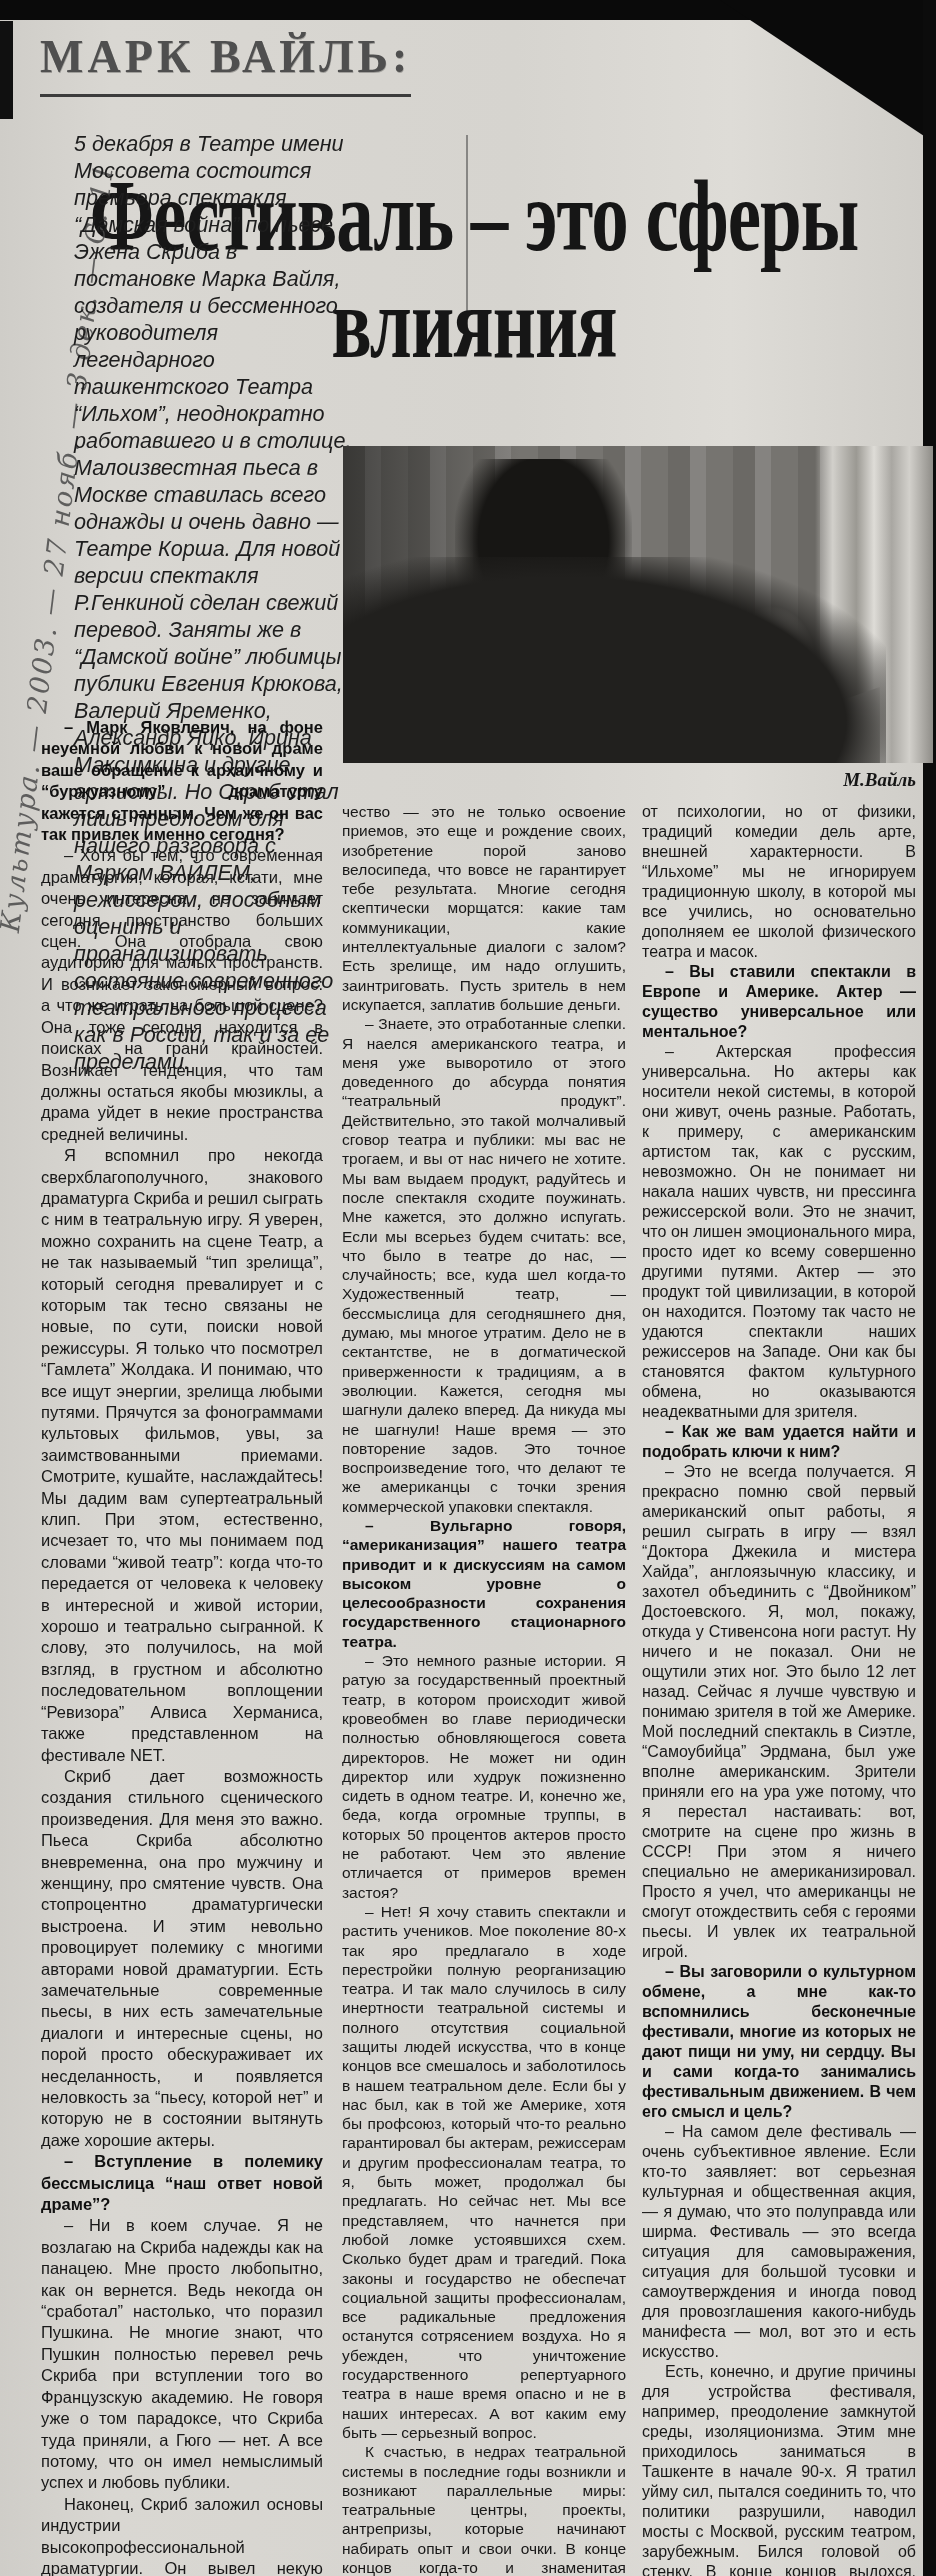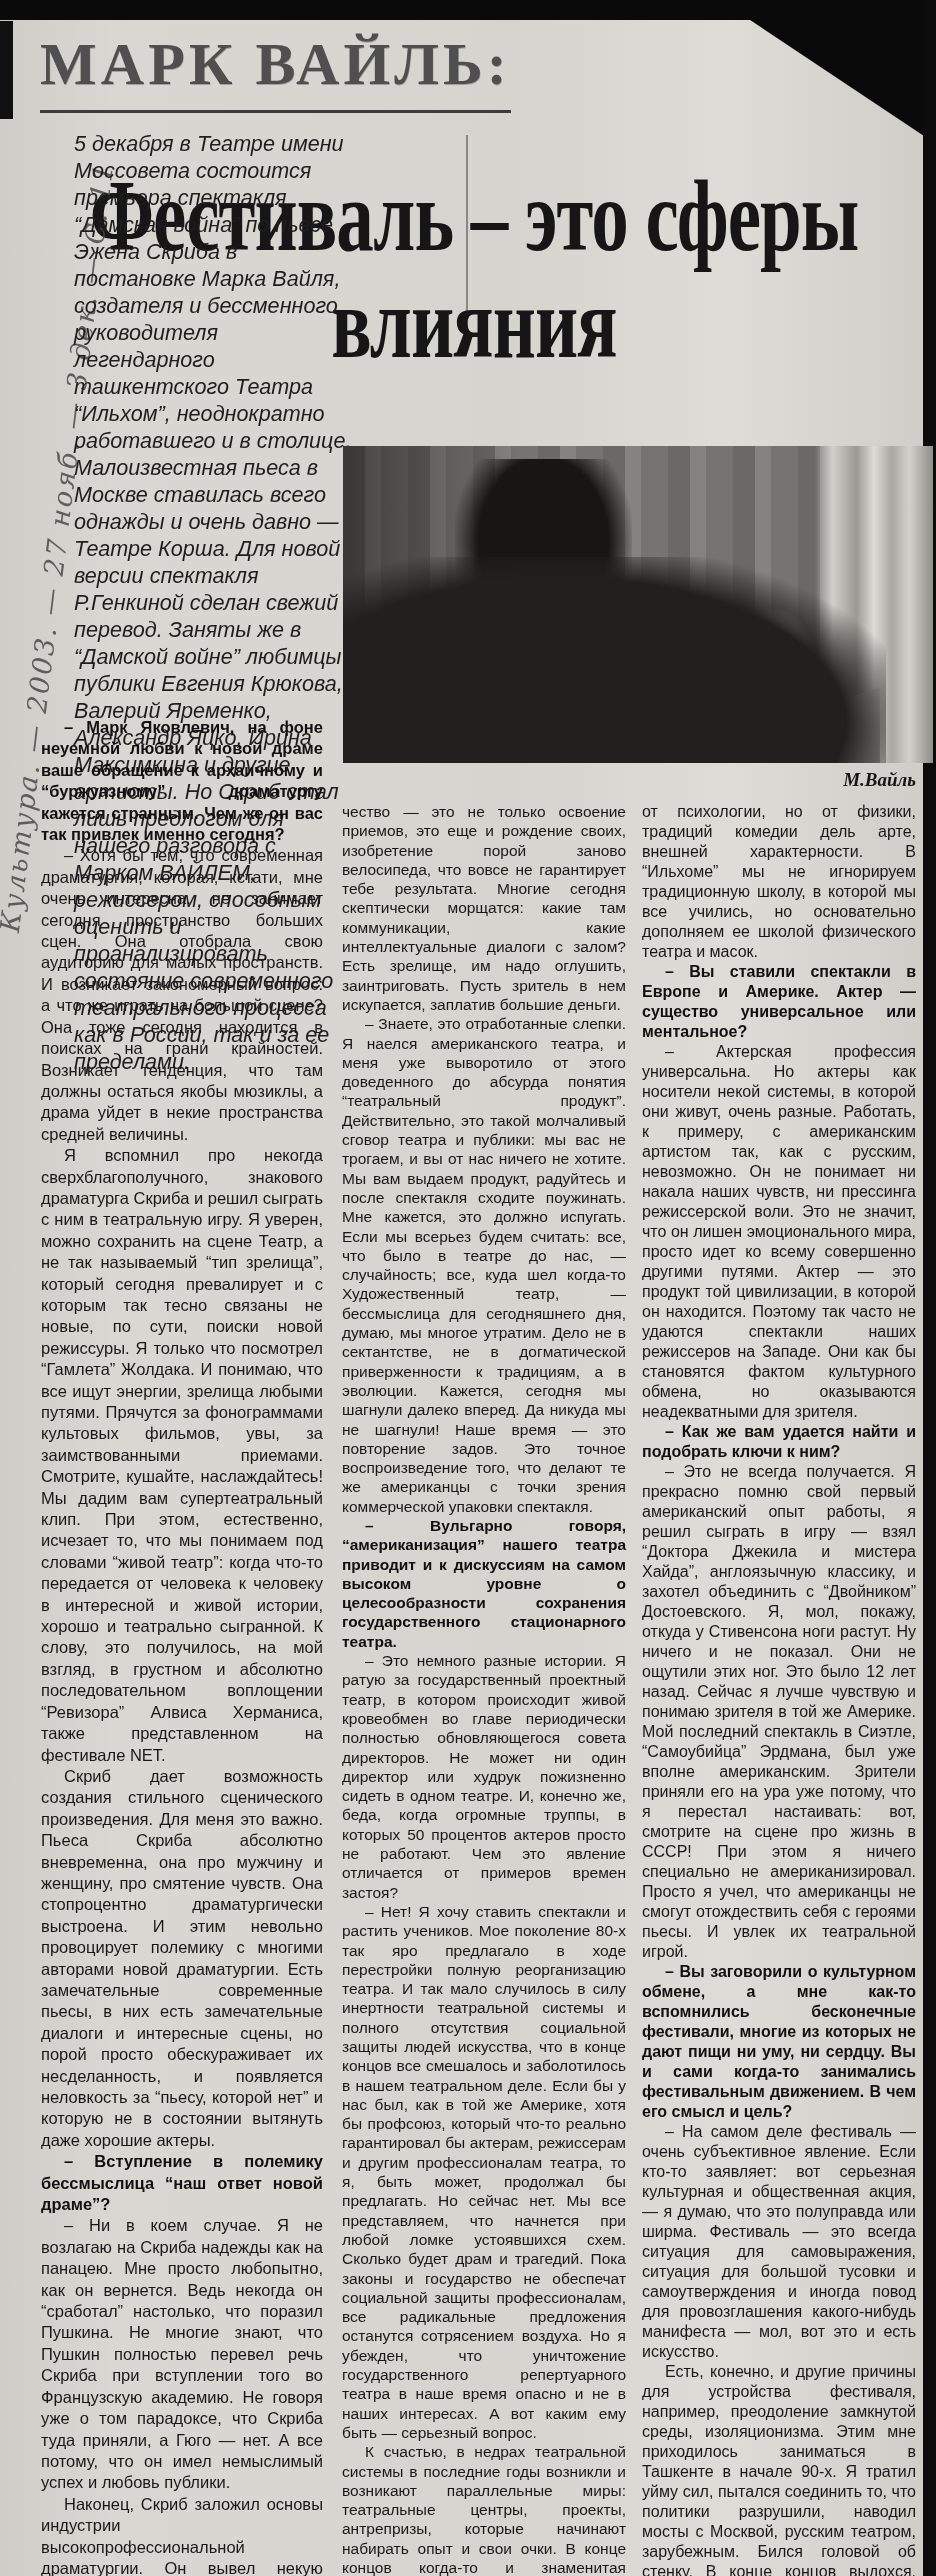--- a/index.html
+++ b/index.html
@@ -17,21 +17,21 @@
   .scan-right{position:absolute;right:0;top:0;width:13.4px;height:100%;background:#0c0c0c;}
   .scan-corner{position:absolute;right:0;top:0;width:216px;height:144px;background:#0a0a0a;
     clip-path:polygon(100% 0,0 0,100% 100%);}
   .scan-left{position:absolute;left:0;top:20.6px;width:13.4px;height:98px;background:#101010;}
   .fold-line{position:absolute;left:466px;top:135px;width:1.5px;height:211px;background:rgba(40,40,40,.45);}
 
   
   .kicker{
     position:absolute;left:40px;top:30px;
     font-family:"Liberation Serif",serif;
-    font-size:60px;font-weight:bold;letter-spacing:4.1px;
+    font-size:46px;font-weight:bold;letter-spacing:4.1px;
     color:#4f4f4f;text-shadow:0.5px 0.5px 0 rgba(0,0,0,.25);
     border-bottom:3.6px solid #3c3c3c;padding-bottom:11.3px;
   }
   .headline{
     position:absolute;left:67px;top:164px;width:814px;
     font-family:"Liberation Serif",serif;
     font-size:75px;font-weight:bold;line-height:1.05;
     color:#161616;text-align:center;letter-spacing:-1px;
     transform:scaleY(1.35);transform-origin:top center;
   }

